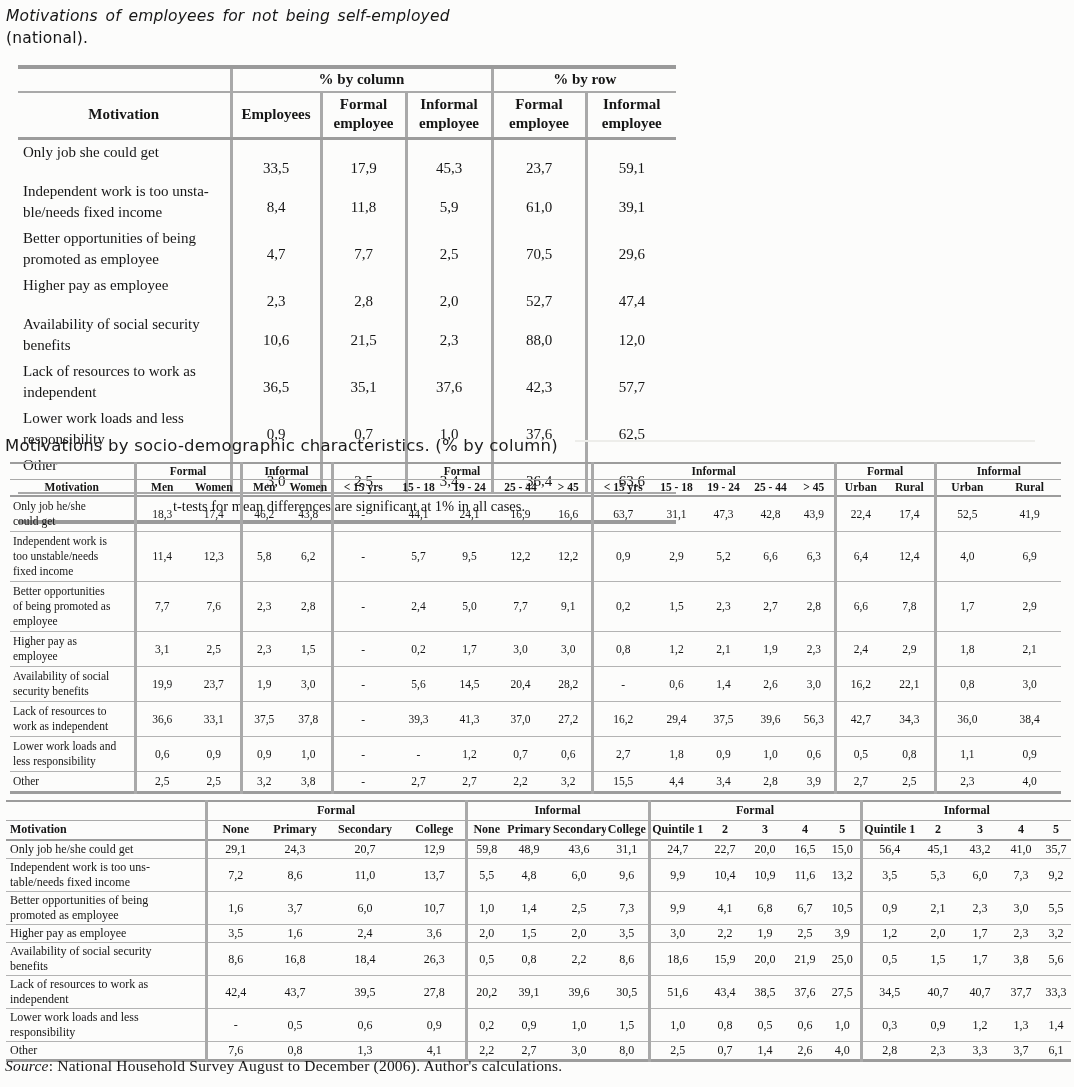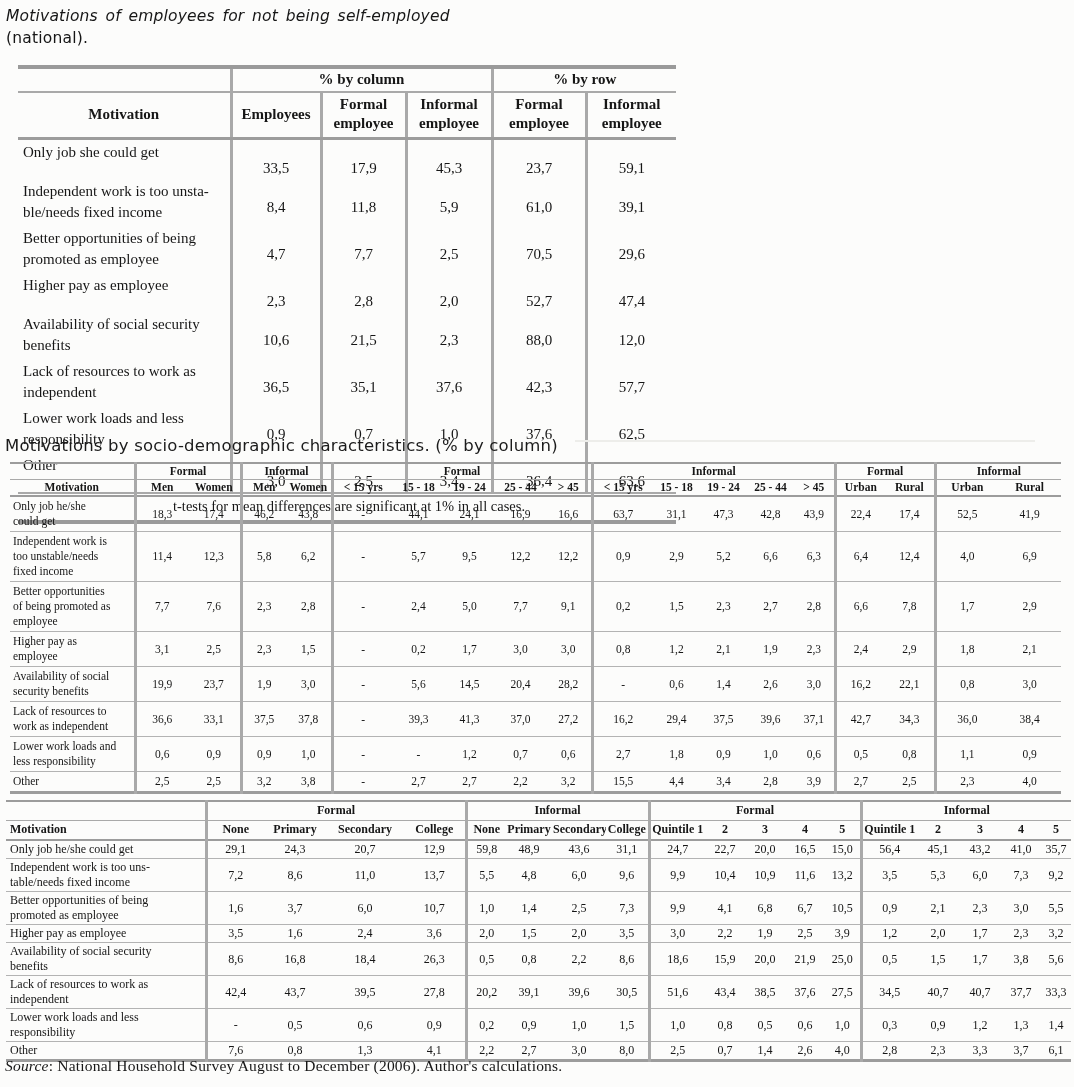--- a/index.html
+++ b/index.html
@@ -361,21 +361,21 @@
           <td class="val">37,8</td>
           <td class="val sep">-</td>
           <td class="val">39,3</td>
           <td class="val">41,3</td>
           <td class="val">37,0</td>
           <td class="val">27,2</td>
           <td class="val sep">16,2</td>
           <td class="val">29,4</td>
           <td class="val">37,5</td>
           <td class="val">39,6</td>
-          <td class="val">37,1</td>
+          <td class="val">56,3</td>
           <td class="val sep">42,7</td>
           <td class="val">34,3</td>
           <td class="val sep">36,0</td>
           <td class="val">38,4</td>
         </tr>
         <tr>
           <td class="lbl">Lower work loads and
 less responsibility</td>
           <td class="val sep">0,6</td>
           <td class="val">0,9</td>

